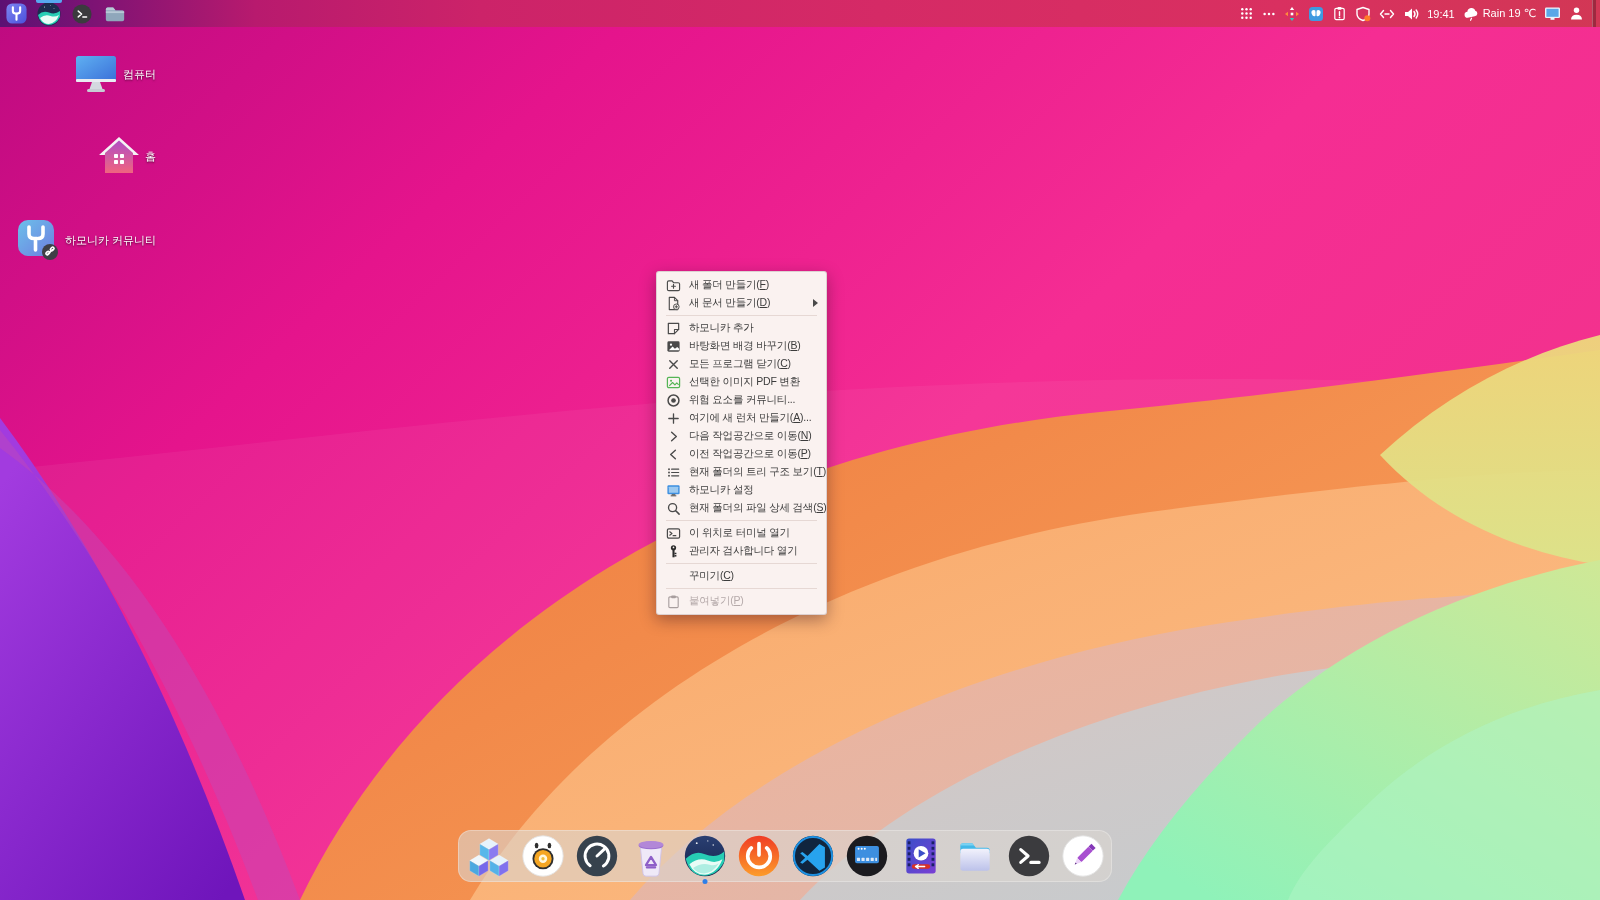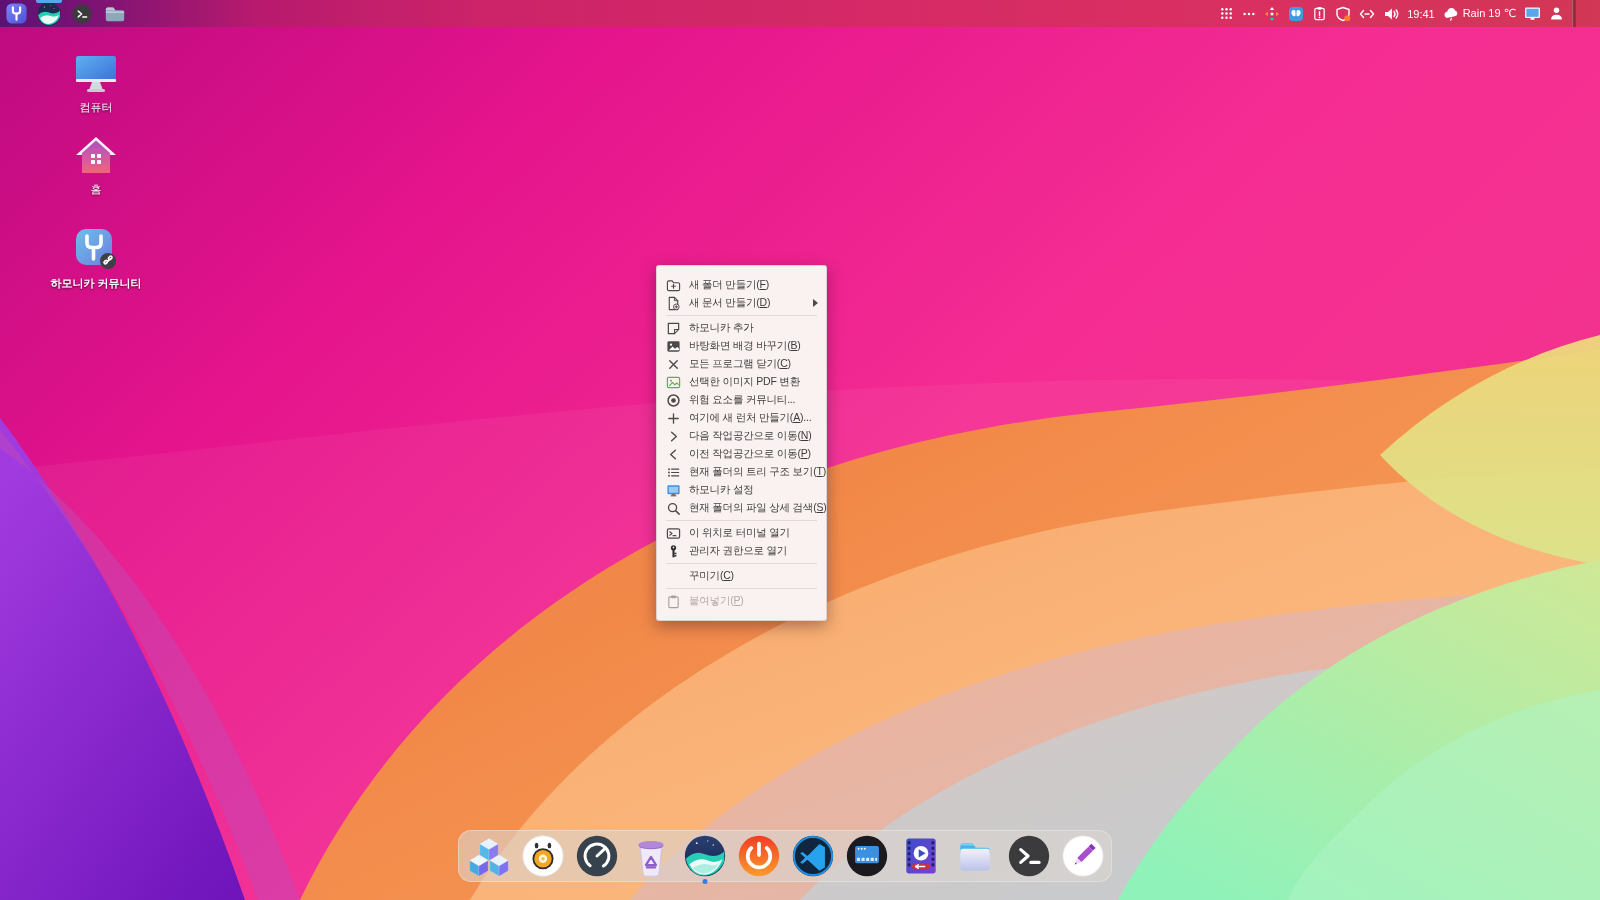--- a/index.html
+++ b/index.html
@@ -8,35 +8,35 @@
   .wp { position:absolute; inset:0; }
 
   
   .panel { position:absolute; top:0; left:0; width:1600px; height:27px;
     background:linear-gradient(90deg,#5c1173 0%,#7e1374 6%,#b81a6e 16%,#cc2369 30%,#d52a66 55%,#d93060 80%,#d23755 100%);
     display:flex; align-items:center; justify-content:space-between; z-index:40; }
   .panel-left { display:flex; align-items:center; gap:9px; padding-left:4px; height:100%; }
   .launcher { position:relative; width:24px; height:24px; display:flex; align-items:center; justify-content:center; cursor:pointer; }
   .launcher svg { display:block; }
   .launcher.active::before { content:""; position:absolute; top:-2px; left:-1px; width:26px; height:3px; background:#57a7f0; border-radius:0 0 2px 2px; }
-  .panel-right { display:flex; align-items:center; gap:8px; padding-right:24px; height:100%; }
+  .panel-right { display:flex; align-items:center; gap:8px; padding-right:4px; height:100%; }
   .tray-item { display:flex; align-items:center; gap:3px; color:#fff; font-size:11px; cursor:pointer; }
   .tray-item svg { display:block; }
   .tray-text { color:#fff; font-size:11px; white-space:nowrap; }
   .show-desktop { width:4px; height:27px; background:rgba(0,0,0,.25); border-left:1px solid rgba(255,255,255,.25); cursor:pointer; }
 
   
-  .desktop-icon { position:absolute; left:36px; width:120px; display:flex; flex-direction:column; align-items:center; gap:4px; cursor:pointer; z-index:10; }
+  .desktop-icon { position:absolute; left:36px; width:120px; display:flex; flex-direction:row; align-items:center; gap:4px; cursor:pointer; z-index:10;justify-content:flex-end; }
   .desktop-icon .di-label { color:#fff; font-size:11px; text-align:center; text-shadow:0 1px 2px rgba(0,0,0,.65); white-space:nowrap; }
-  .di-0 { top:52px; } .di-1 { top:134px; } .di-2 { top:226px;font-weight:bold; }
+  .di-0 { top:52px; } .di-1 { top:134px; } .di-2 { top:217px; }
 
   
-  .context-menu { position:absolute; left:656px; top:265px; width:171px;
+  .context-menu { position:absolute; left:656px; top:271px; width:171px;
     background:#faf2f0; border:1px solid rgba(90,60,70,.18); border-radius:3px;
-    box-shadow:0 5px 16px rgba(40,10,30,.38); padding:10px 0; z-index:60; }
+    box-shadow:0 5px 16px rgba(40,10,30,.38); padding:4px 0; z-index:60; }
   .menu-item { height:18px; display:flex; align-items:center; padding:0 8px 0 9px; cursor:pointer; }
   .mi-icon { width:15px; height:15px; margin-right:8px; flex:0 0 15px; display:flex; align-items:center; justify-content:center; }
   .mi-icon svg { display:block; }
   .mi-label { font-size:10.5px; color:#3c3c3c; letter-spacing:-0.2px; white-space:nowrap; flex:1; }
   .mi-label u { text-decoration:underline; }
   .menu-item.disabled .mi-label { color:#b5aaaa; }
   .mi-arrow { width:0; height:0; border-left:5px solid #4a4a4a; border-top:4px solid transparent; border-bottom:4px solid transparent; }
   .menu-sep { height:1px; background:#e6d8d4; margin:3px 9px; }
 
   
@@ -478,21 +478,21 @@
         <div class="menu-item">
           <span class="mi-icon">
             <svg width="15" height="15" viewBox="0 0 16 16">
               <circle cx="8" cy="4" r="2.8" fill="#2b2b2b"></circle>
               <circle cx="8" cy="3.6" r="0.9" fill="#faf2f0"></circle>
               <rect x="6.9" y="6.2" width="2.2" height="8" fill="#2b2b2b"></rect>
               <rect x="9" y="9.3" width="2.1" height="1.6" fill="#2b2b2b"></rect>
               <rect x="9" y="11.8" width="2.1" height="1.6" fill="#2b2b2b"></rect>
             </svg>
           </span>
-          <span class="mi-label">관리자 권한으로 열기</span>
+          <span class="mi-label">관리자 검사합니다 열기</span>
         </div>
         <div class="menu-sep"></div>
         <div class="menu-item">
           <span class="mi-icon"></span>
           <span class="mi-label">꾸미기(<u>C</u>)</span>
         </div>
         <div class="menu-sep"></div>
         <div class="menu-item disabled">
           <span class="mi-icon">
             <svg width="15" height="15" viewBox="0 0 16 16">

